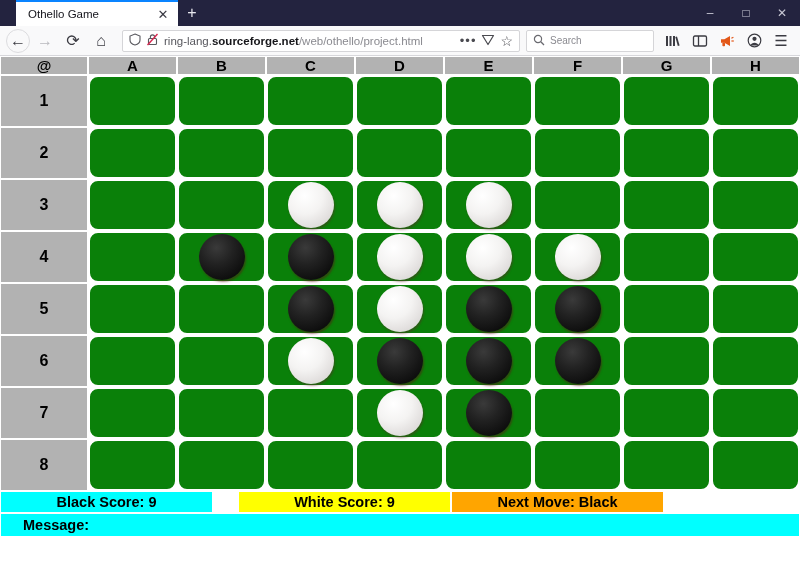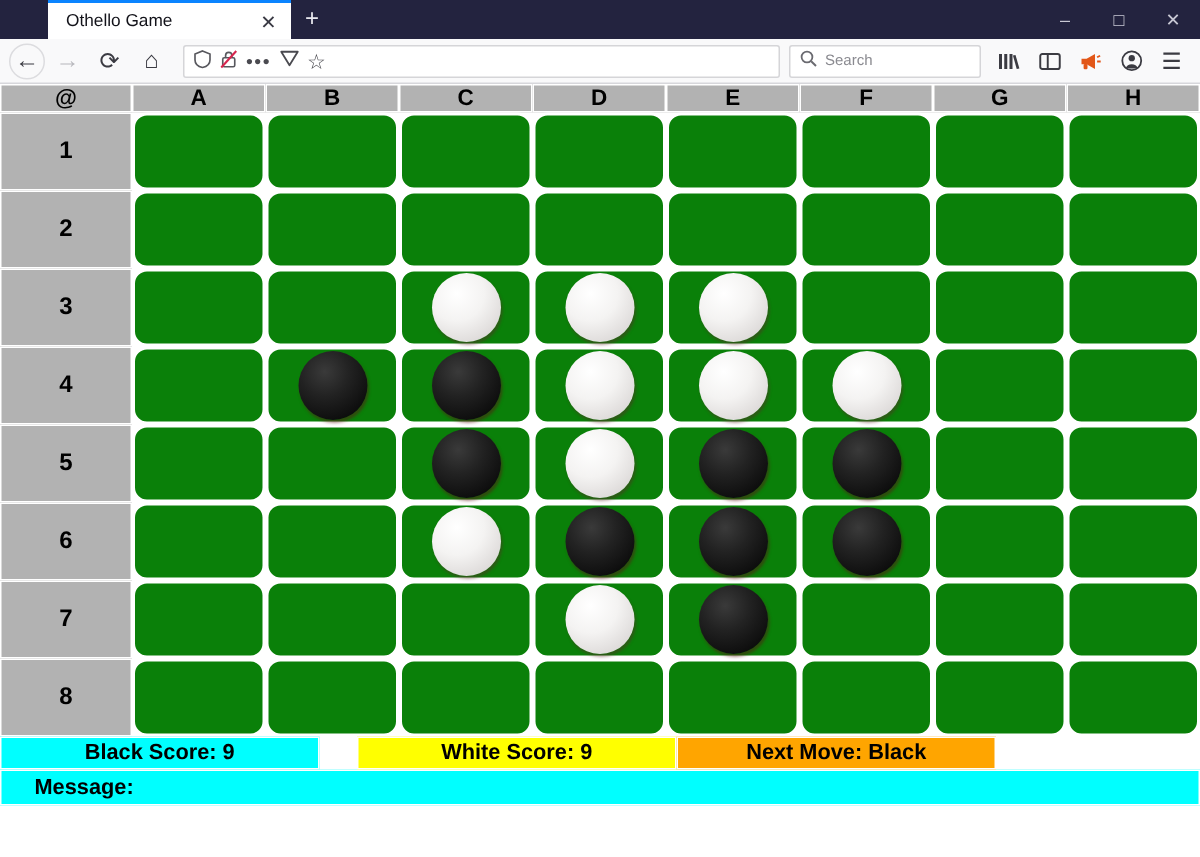--- a/index.html
+++ b/index.html
@@ -12,21 +12,21 @@
 
   
   .titlebar {
     height: 26px;
     background: #23233f;
     display: flex;
     align-items: flex-end;
     position: relative;
   }
   .tab {
-    margin-left: 32px;
+    margin-left: 16px;
     width: 162px;
     height: 26px;
     background: #ffffff;
     border-top: 2px solid #0a84ff;
     display: flex;
     align-items: center;
     padding: 0 6px 0 12px;
     font-size: 11.5px;
     color: #13131a;
   }
@@ -223,20 +223,21 @@
           <path d="M6 1 L11 3 V7 C11 9.5 8.8 11.4 6 12 C3.2 11.4 1 9.5 1 7 V3 Z" fill="none" stroke="#58585e" stroke-width="1.1"></path>
         </svg>
     </span>
     <span>
       <svg width="13" height="13" viewBox="0 0 13 13" aria-hidden="true">
         <rect x="2.5" y="5.5" width="8" height="6" rx="1" fill="none" stroke="#58585e" stroke-width="1.1"></rect>
         <path d="M4.4 5.5 V4 a2.1 2.1 0 0 1 4.2 0 v1.5" fill="none" stroke="#58585e" stroke-width="1.1"></path>
         <line x1="1.5" y1="12" x2="11.5" y2="1" stroke="#d7264e" stroke-width="1.4"></line>
       </svg>
     </span>
+    <span class="url-text"><span class="scheme-host">ring-lang.</span><b>sourceforge.net</b><span>/web/othello/project.html</span></span>
     <span class="dots">•••</span>
     <span>
       <svg width="14" height="14" viewBox="0 0 14 14" aria-hidden="true">
           <path d="M1.5 2.5 H12.5 L7 11.5 Z" fill="none" stroke="#4a4a50" stroke-width="1.2" stroke-linejoin="round"></path>
         </svg>
     </span>
     <span style="color:#4a4a50;font-size:14px;line-height:1;">☆</span>
   </div>
 
   <div class="searchbar">

